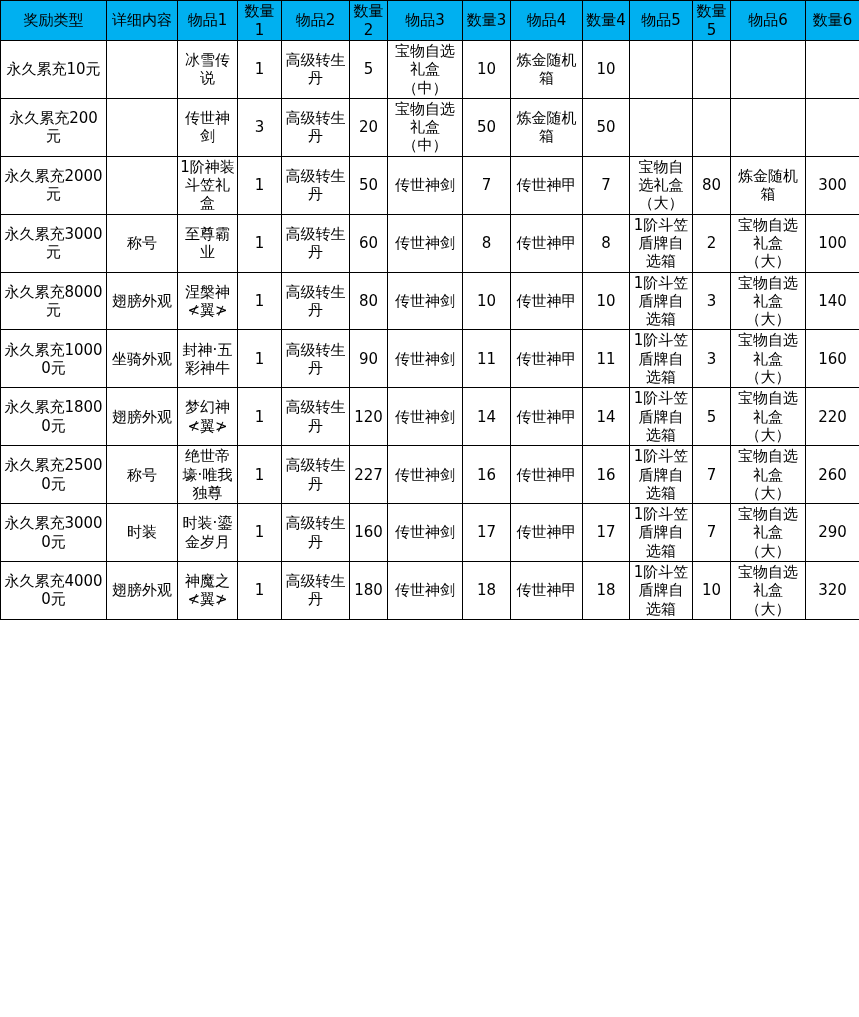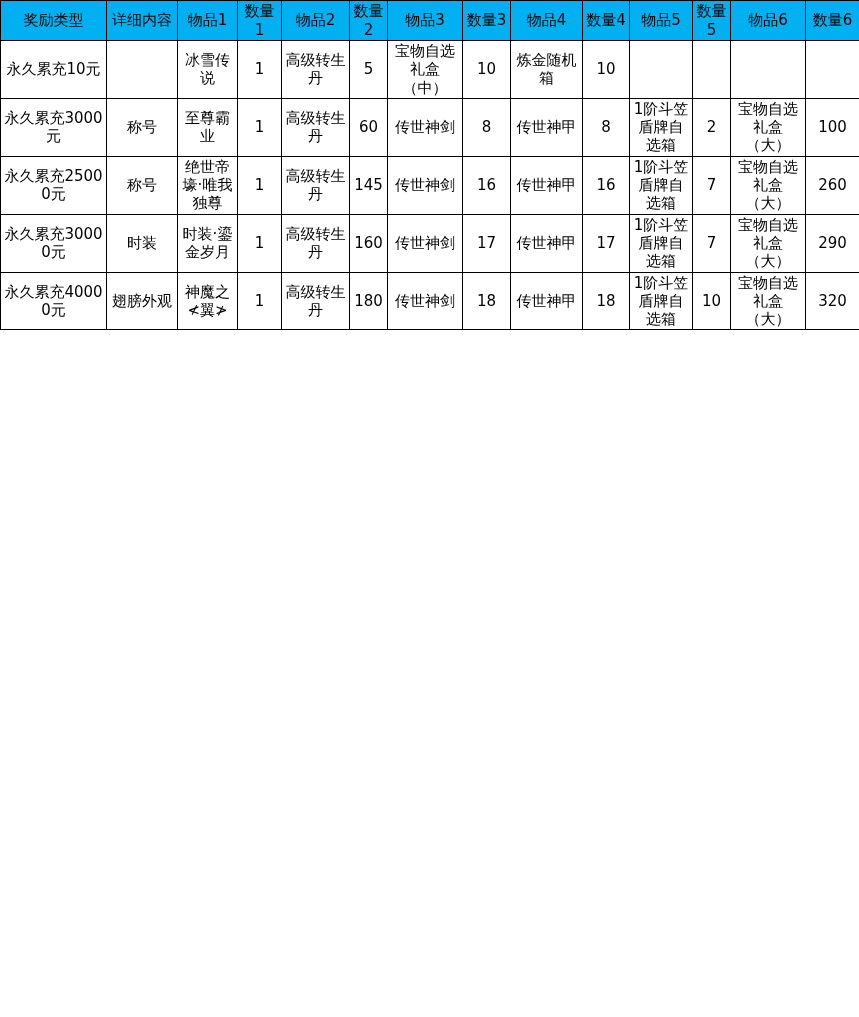--- a/index.html
+++ b/index.html
@@ -86,42 +86,122 @@
         <td>宝物自选礼盒（中）</td>
         <td>10</td>
         <td>炼金随机箱</td>
         <td>10</td>
         <td></td>
         <td></td>
         <td></td>
         <td></td>
       </tr>
       <tr>
+        <td>永久累充200元</td>
+        <td></td>
+        <td>传世神剑</td>
+        <td>3</td>
+        <td>高级转生丹</td>
+        <td>20</td>
+        <td>宝物自选礼盒（中）</td>
+        <td>50</td>
+        <td>炼金随机箱</td>
+        <td>50</td>
+        <td></td>
+        <td></td>
+        <td></td>
+        <td></td>
+      </tr>
+      <tr>
+        <td>永久累充2000元</td>
+        <td></td>
+        <td>1阶神装斗笠礼盒</td>
+        <td>1</td>
+        <td>高级转生丹</td>
+        <td>50</td>
+        <td>传世神剑</td>
+        <td>7</td>
+        <td>传世神甲</td>
+        <td>7</td>
+        <td>宝物自选礼盒（大）</td>
+        <td>80</td>
+        <td>炼金随机箱</td>
+        <td>300</td>
+      </tr>
+      <tr>
         <td>永久累充3000元</td>
         <td>称号</td>
         <td>至尊霸业</td>
         <td>1</td>
         <td>高级转生丹</td>
         <td>60</td>
         <td>传世神剑</td>
         <td>8</td>
         <td>传世神甲</td>
         <td>8</td>
         <td>1阶斗笠盾牌自选箱</td>
         <td>2</td>
         <td>宝物自选礼盒（大）</td>
         <td>100</td>
       </tr>
       <tr>
+        <td>永久累充8000元</td>
+        <td>翅膀外观</td>
+        <td>涅槃神≮翼≯</td>
+        <td>1</td>
+        <td>高级转生丹</td>
+        <td>80</td>
+        <td>传世神剑</td>
+        <td>10</td>
+        <td>传世神甲</td>
+        <td>10</td>
+        <td>1阶斗笠盾牌自选箱</td>
+        <td>3</td>
+        <td>宝物自选礼盒（大）</td>
+        <td>140</td>
+      </tr>
+      <tr>
+        <td>永久累充10000元</td>
+        <td>坐骑外观</td>
+        <td>封神·五彩神牛</td>
+        <td>1</td>
+        <td>高级转生丹</td>
+        <td>90</td>
+        <td>传世神剑</td>
+        <td>11</td>
+        <td>传世神甲</td>
+        <td>11</td>
+        <td>1阶斗笠盾牌自选箱</td>
+        <td>3</td>
+        <td>宝物自选礼盒（大）</td>
+        <td>160</td>
+      </tr>
+      <tr>
+        <td>永久累充18000元</td>
+        <td>翅膀外观</td>
+        <td>梦幻神≮翼≯</td>
+        <td>1</td>
+        <td>高级转生丹</td>
+        <td>120</td>
+        <td>传世神剑</td>
+        <td>14</td>
+        <td>传世神甲</td>
+        <td>14</td>
+        <td>1阶斗笠盾牌自选箱</td>
+        <td>5</td>
+        <td>宝物自选礼盒（大）</td>
+        <td>220</td>
+      </tr>
+      <tr>
         <td>永久累充25000元</td>
         <td>称号</td>
         <td>绝世帝壕·唯我独尊</td>
         <td>1</td>
         <td>高级转生丹</td>
-        <td>145</td>
+        <td>227</td>
         <td>传世神剑</td>
         <td>16</td>
         <td>传世神甲</td>
         <td>16</td>
         <td>1阶斗笠盾牌自选箱</td>
         <td>7</td>
         <td>宝物自选礼盒（大）</td>
         <td>260</td>
       </tr>
       <tr>

